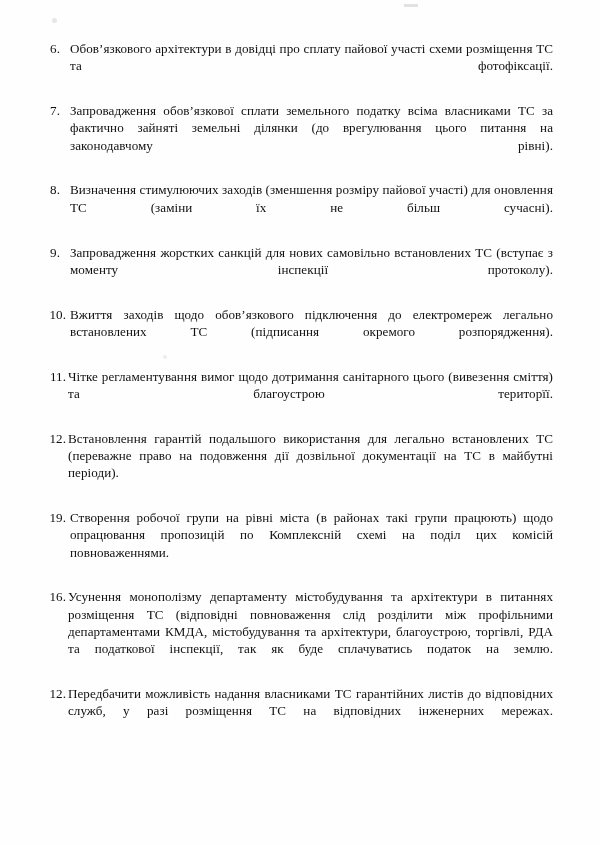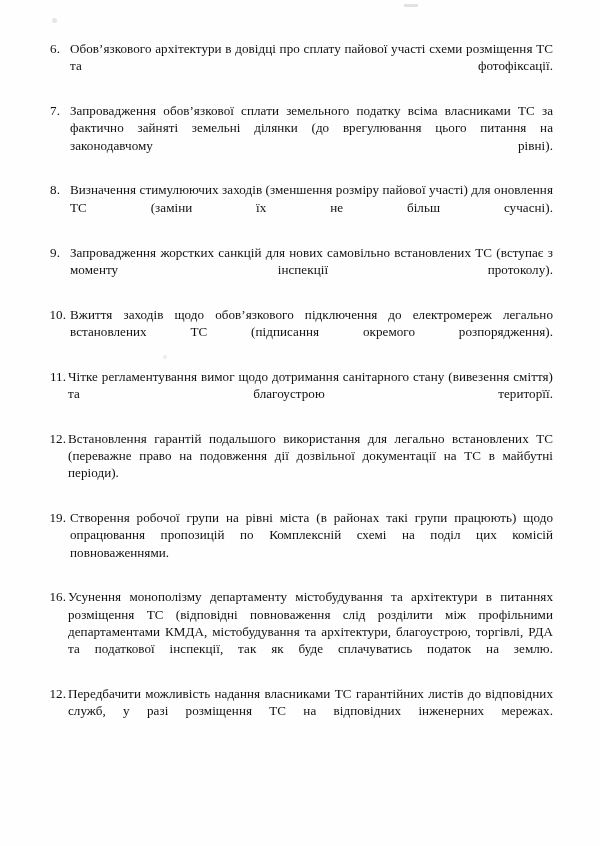--- a/index.html
+++ b/index.html
@@ -126,21 +126,21 @@
         <span class="body">Запровадження жорстких санкцій для нових самовільно встановлених ТС (вступає з моменту інспекції протоколу).</span>
       </div>
 
       <div class="item">
         <span class="num">10.</span>
         <span class="body">Вжиття заходів щодо обов’язкового підключення до електромереж легально встановлених ТС (підписання окремого розпорядження).</span>
       </div>
 
       <div class="item tight">
         <span class="num">11.</span>
-        <span class="body">Чітке регламентування вимог щодо дотримання санітарного стану (вивезення сміття) та благоустрою територїї.</span>
+        <span class="body">Чітке регламентування вимог щодо дотримання санітарного цього (вивезення сміття) та благоустрою територїї.</span>
       </div>
 
       <div class="item tight">
         <span class="num">12.</span>
         <span class="body">Встановлення гарантій подальшого використання для легально встановлених ТС (переважне право на подовження дії дозвільної документації на ТС в майбутні періоди).</span>
       </div>
 
       <div class="item">
         <span class="num">19.</span>
         <span class="body">Створення робочої групи на рівні міста (в районах такі групи працюють) щодо опрацювання пропозицій по Комплексній схемі на поділ цих комісій повноваженнями.</span>

